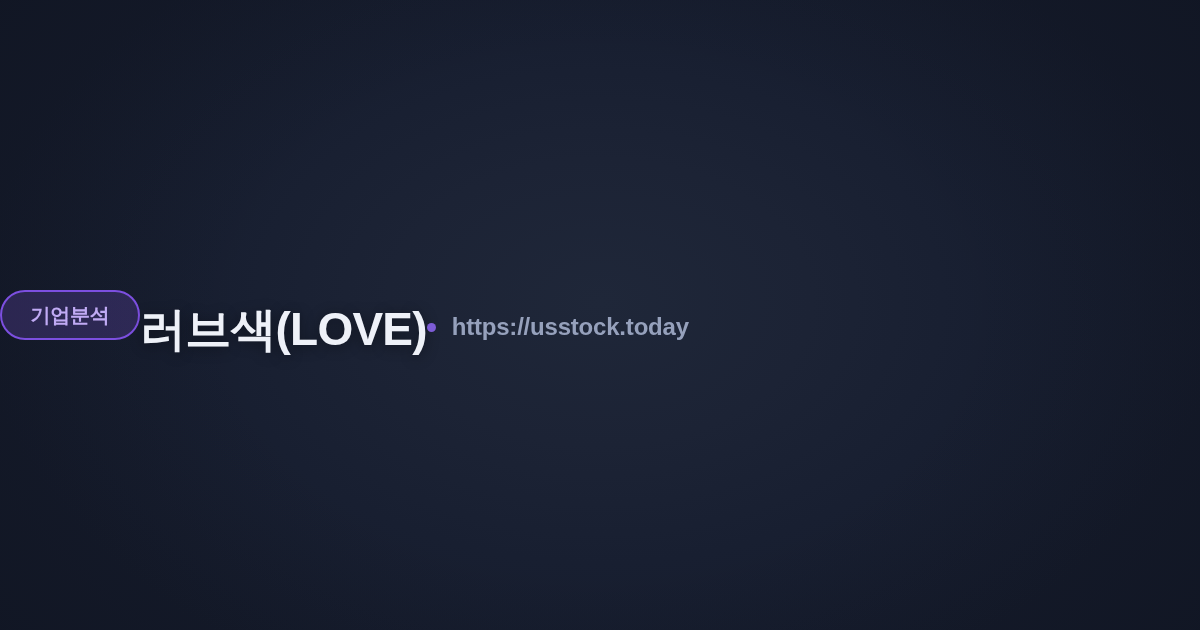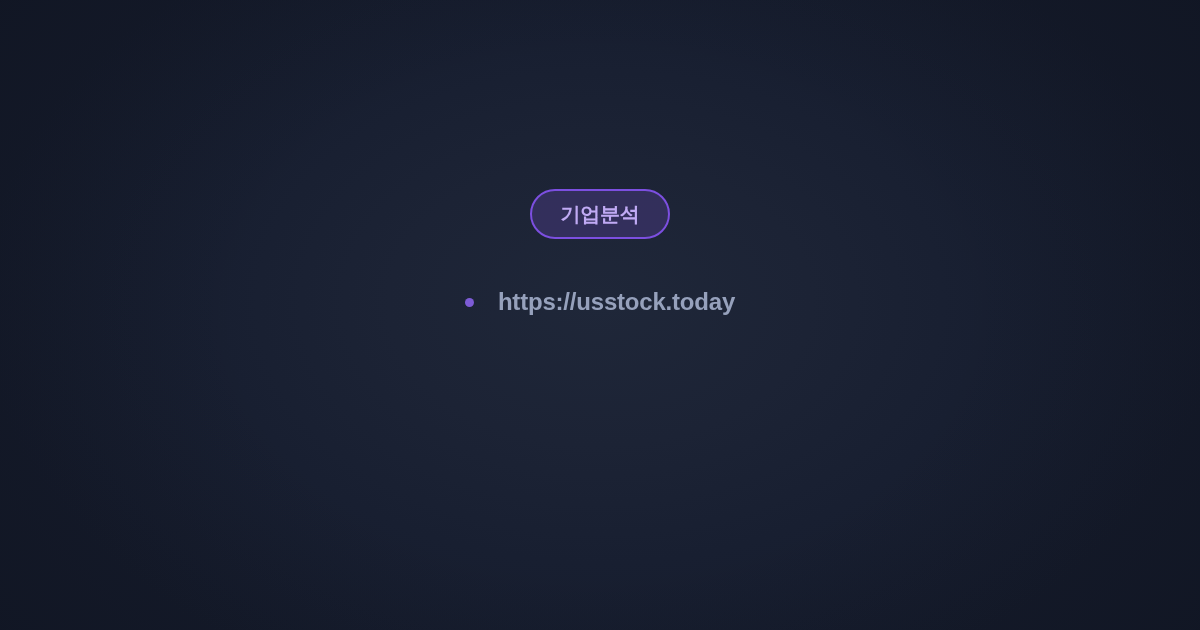--- a/index.html
+++ b/index.html
@@ -40,24 +40,23 @@
       rgba(8,11,20,0.28) 82%,
       rgba(6,9,17,0.46) 100%);
   }
 
   .content {
     position: relative;
     z-index: 2;
     width: 100%;
     height: 100%;
     display: flex;
-    flex-direction: column;
+    flex-direction: row;
     align-items: center;
     justify-content: flex-start;
-    padding-top: 189px;
   }
 
   
   .badge {
     display: inline-flex;
     align-items: center;
     justify-content: center;
     min-width: 140px;
     height: 50px;
     padding: 0 26px;
@@ -83,21 +82,21 @@
     text-align: center;
     text-shadow: 0 2px 14px rgba(0, 0, 0, 0.42);
   }
   .title-line { display: block; white-space: nowrap; }
 
   
   .url-row {
     margin-top: 24px;
     display: flex;
     align-items: center;
-    gap: 24px;
+    gap: 16px;
   }
   .url-dot {
     width: 9px;
     height: 9px;
     border-radius: 50%;
     background: #7d5cd6;
     flex: 0 0 auto;
   }
   .url-text {
     color: #96a1bc;
@@ -112,20 +111,21 @@
 <body>
 
 <div id="og-card">
   <div class="content">
 
     <div class="badge">
       <span>기업분석</span>
     </div>
 
     <h1 class="title">
+      <span class="title-line">러브색(LOVE)</span>
     </h1>
 
     <div class="url-row">
       <span class="url-dot"></span>
       <span class="url-text">https://usstock.today</span>
     </div>
 
   </div>
 </div>
 

